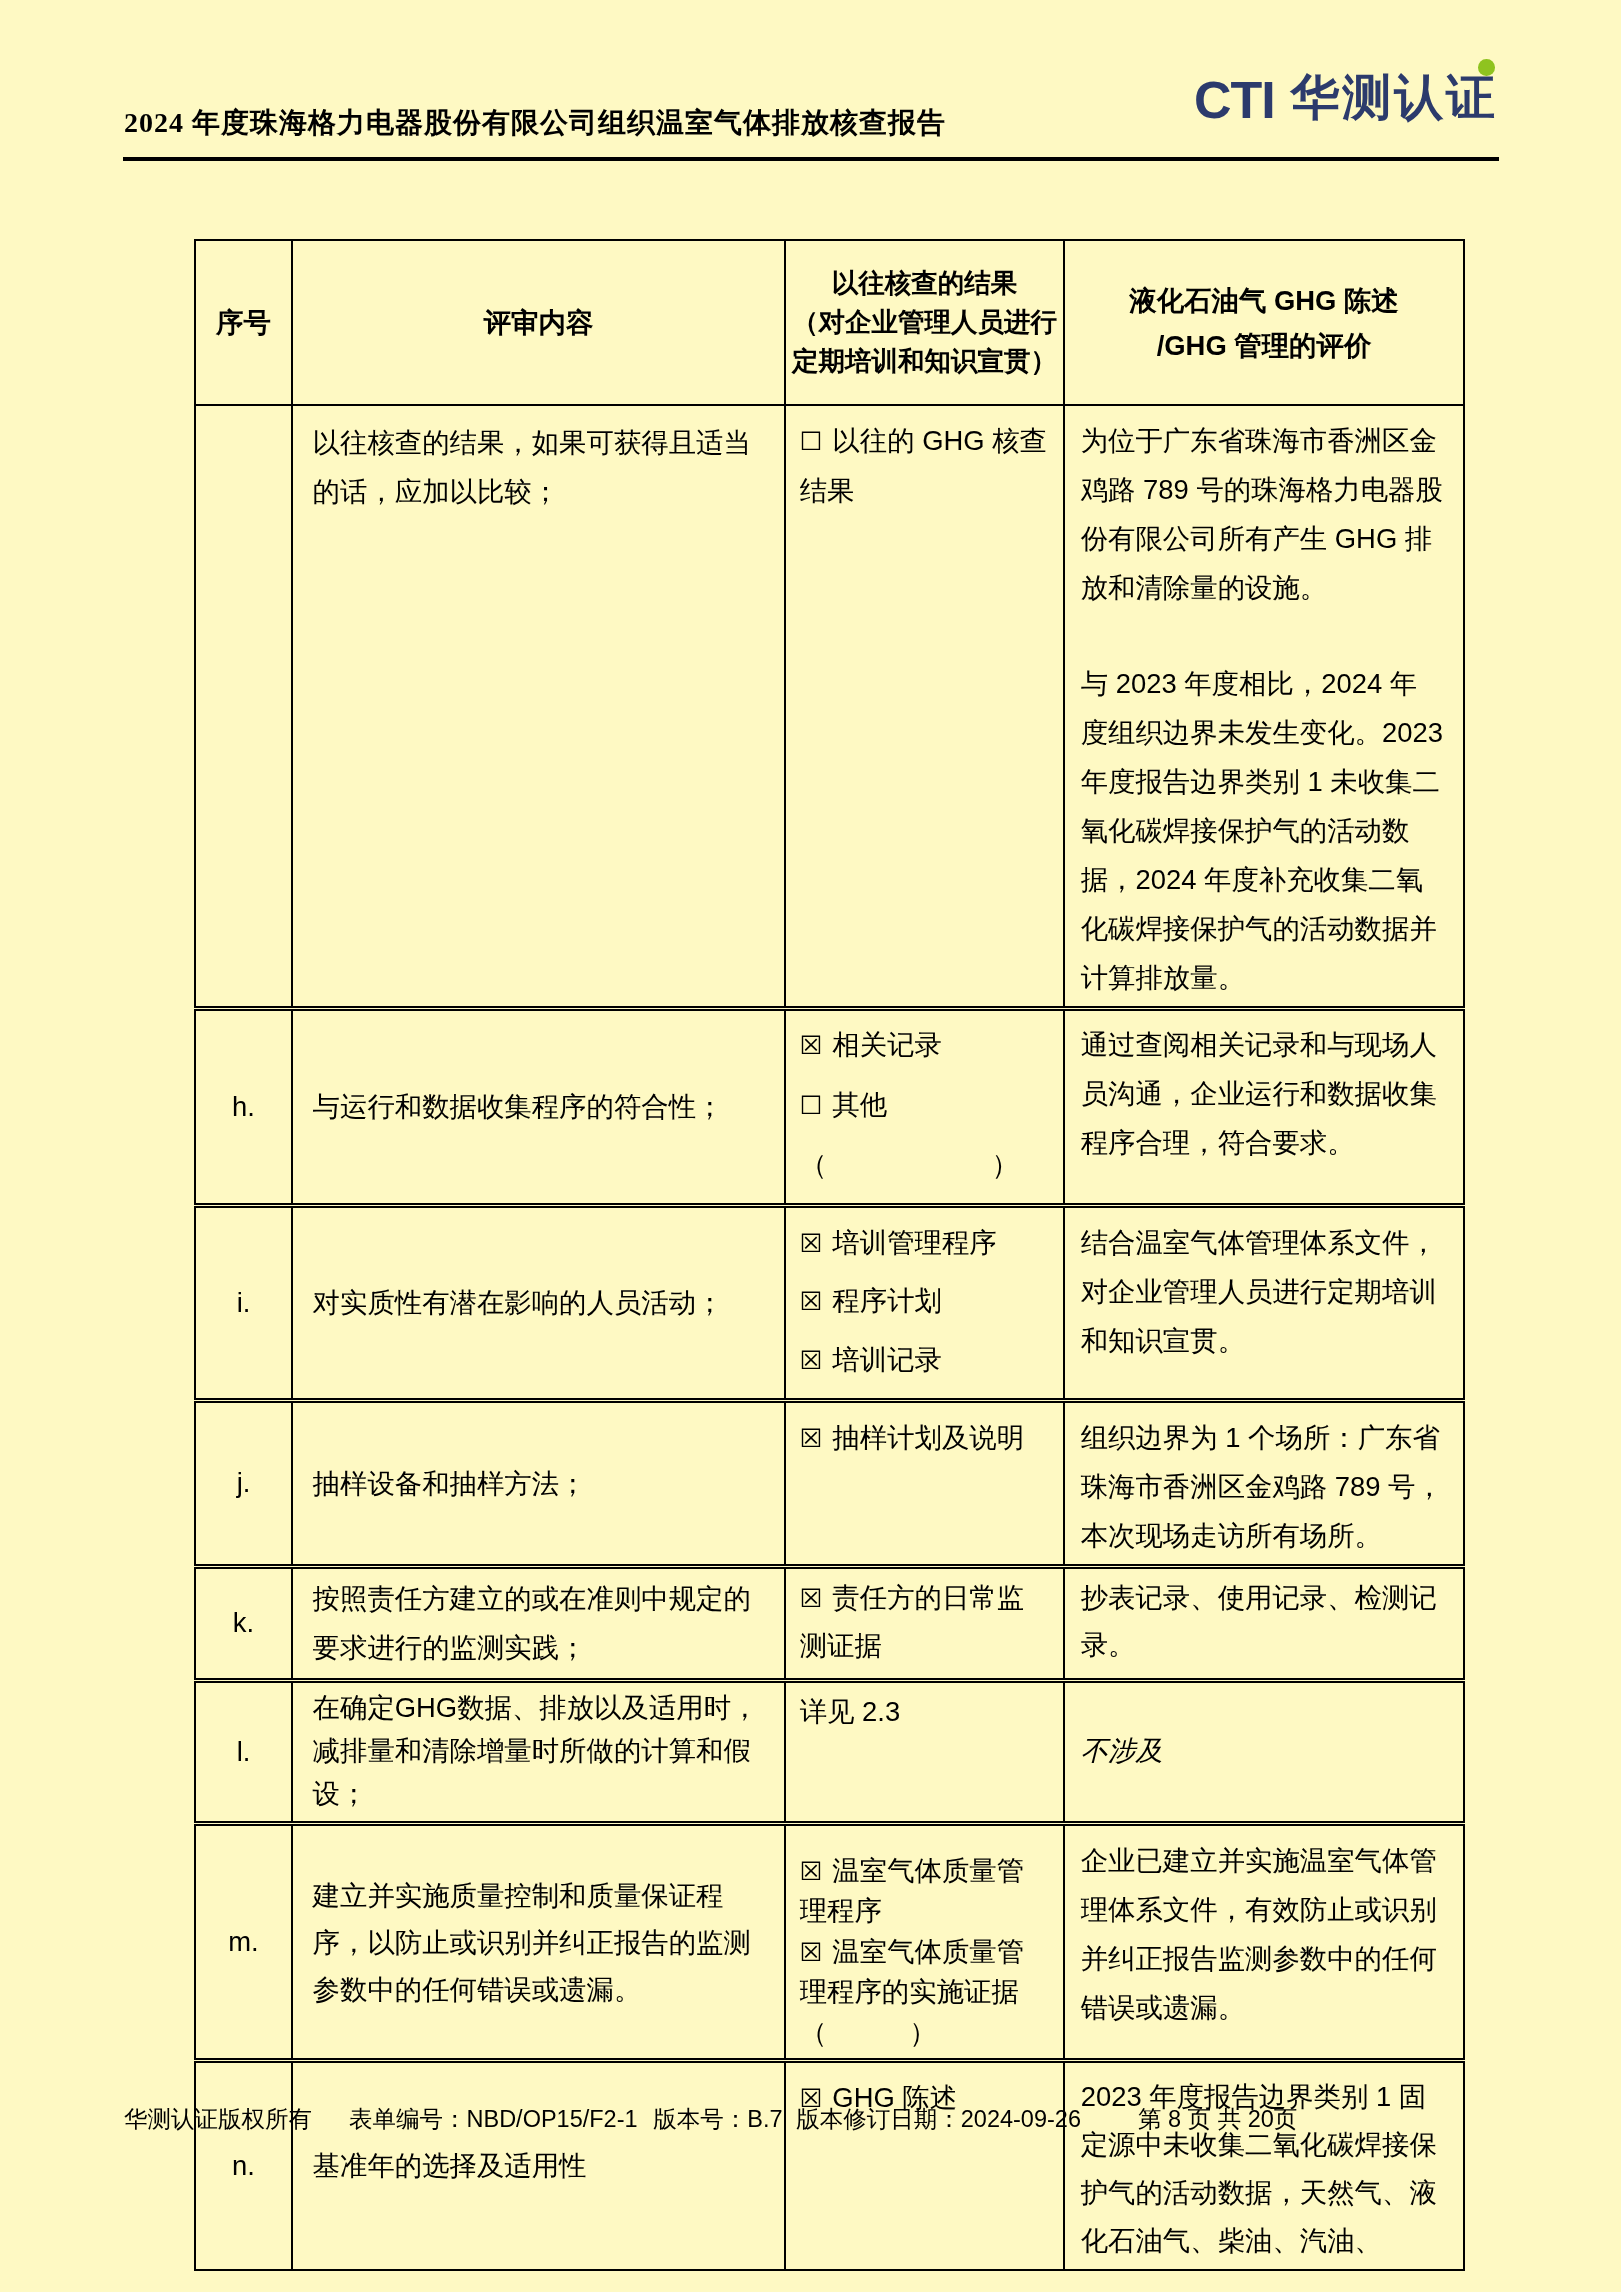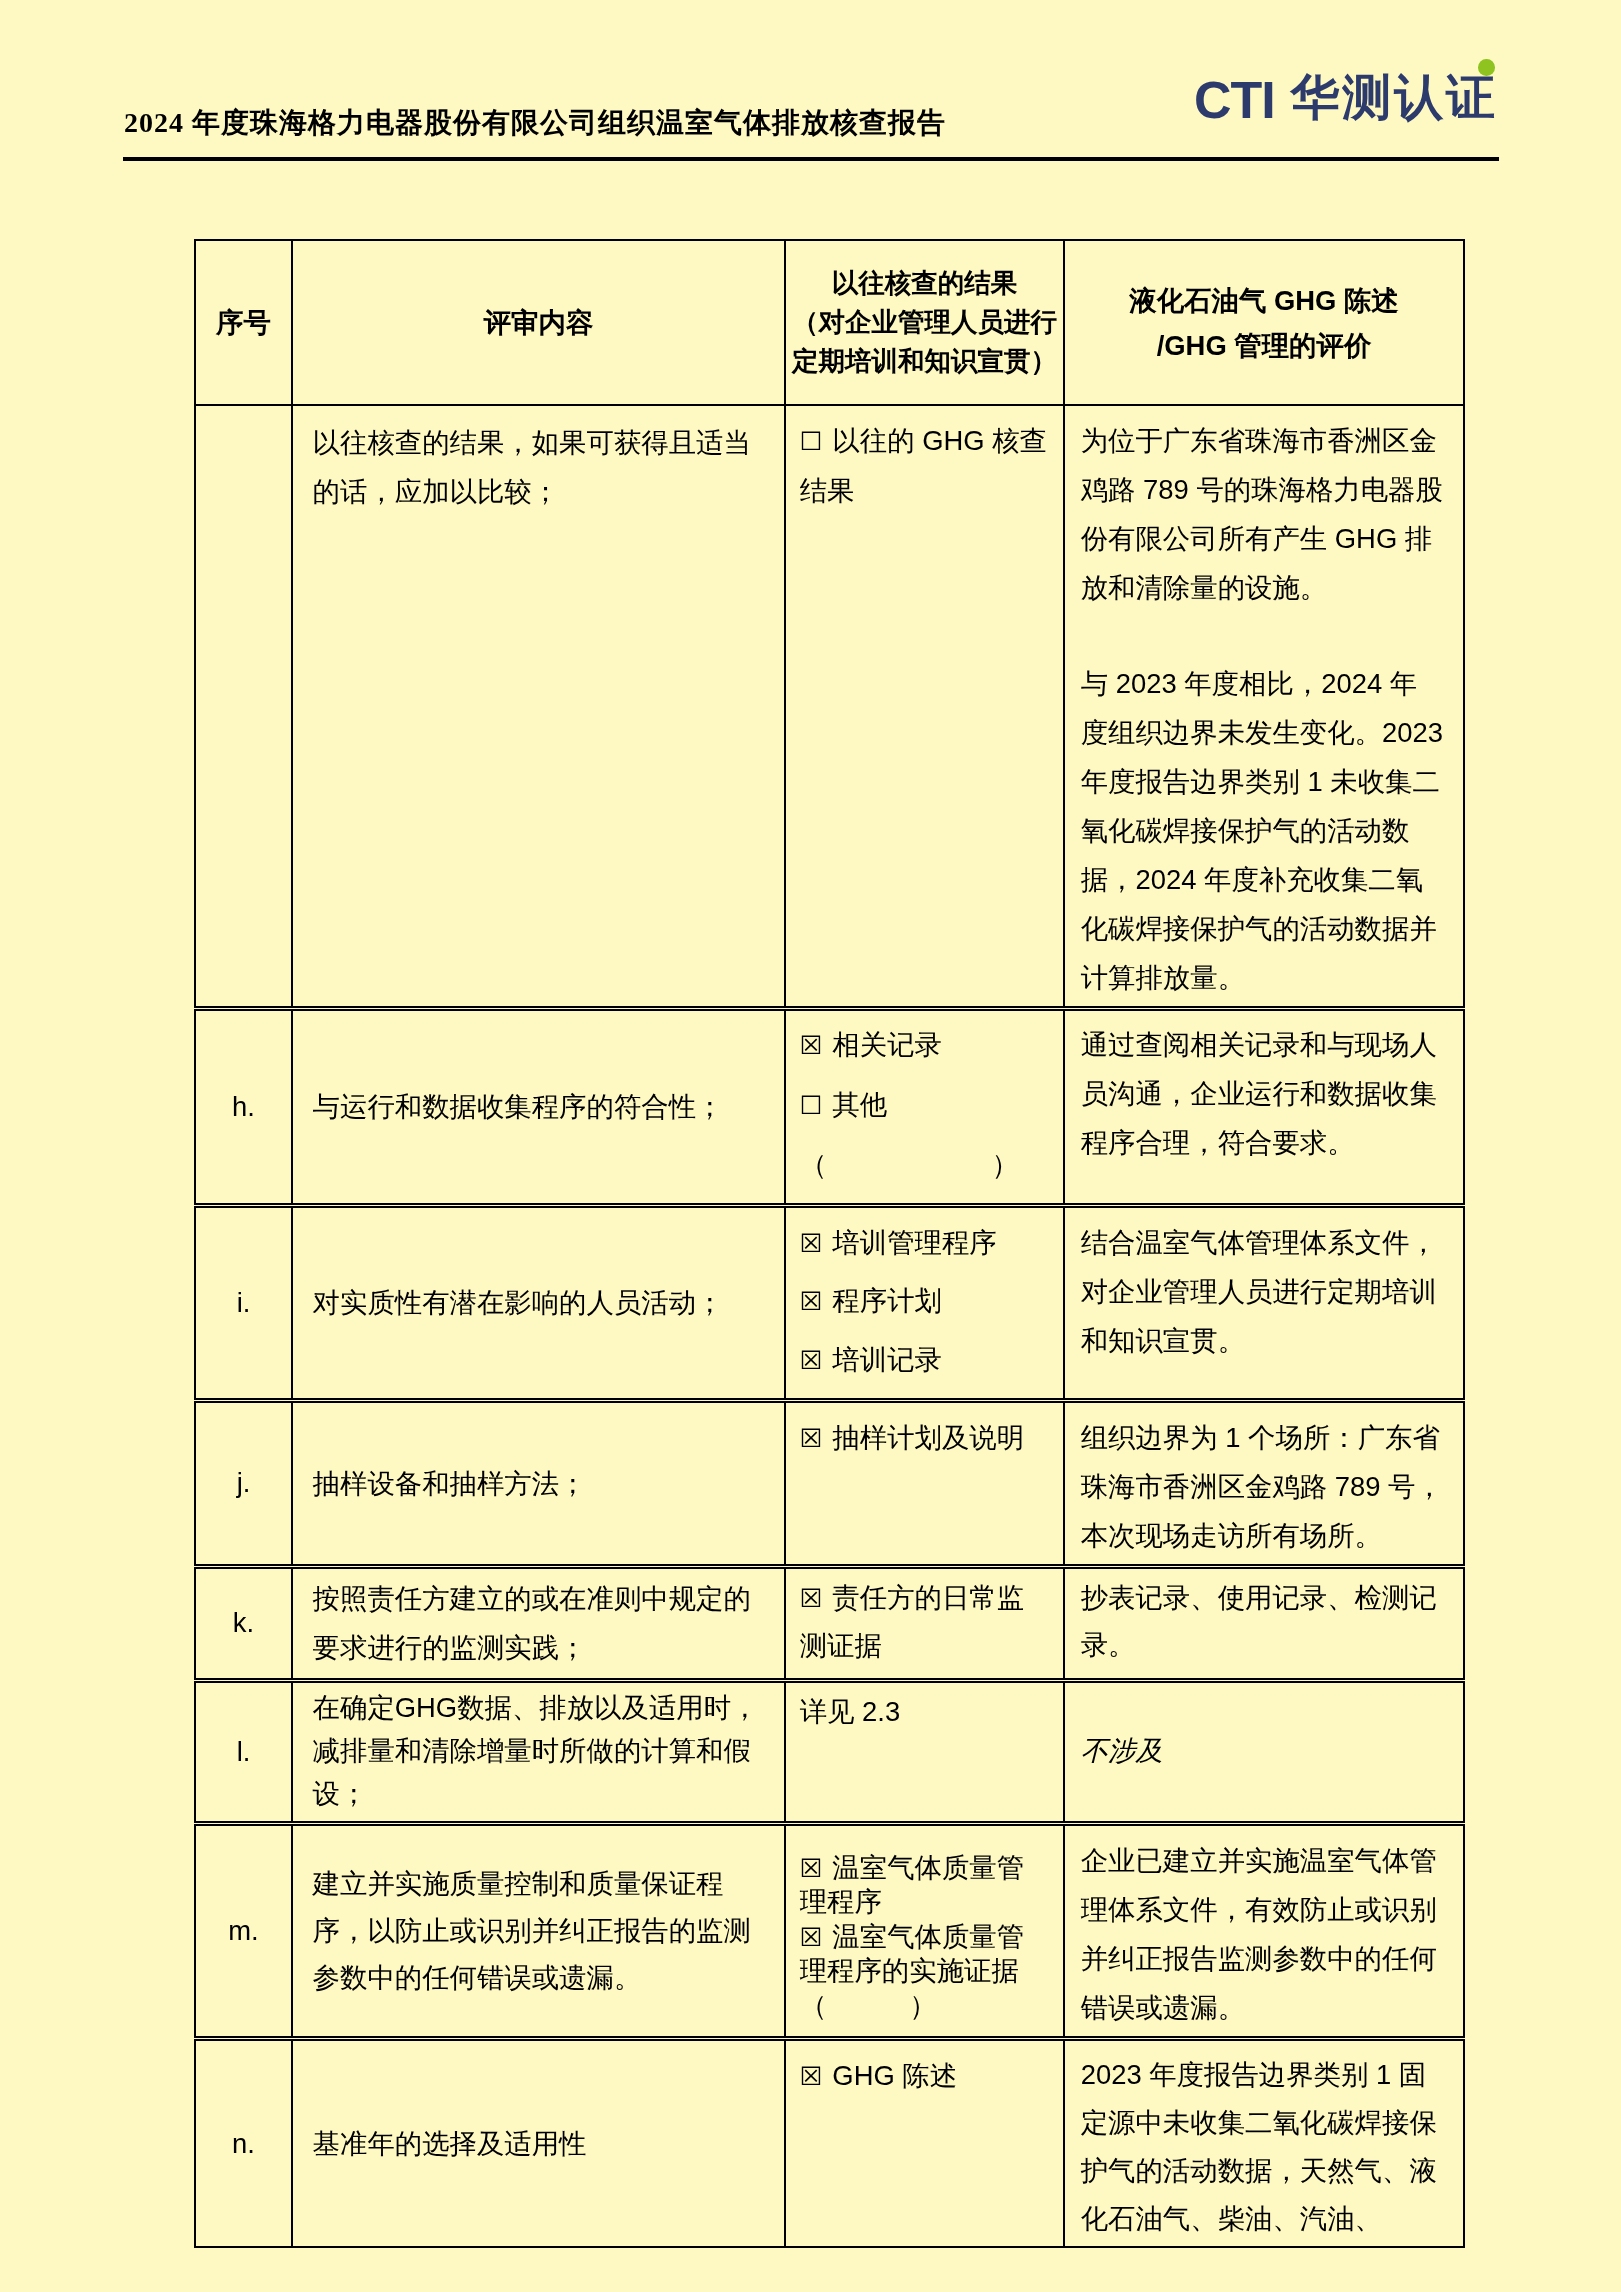--- a/index.html
+++ b/index.html
@@ -51,21 +51,21 @@
   
   tr.r-hd{height:165px;}
   tr.r-g{height:588px;}  tr.r-g td.content{vertical-align:top;padding-top:11.8px;}
   tr.r-h{height:149px;}  tr.r-h .ev-line{margin-bottom:9.8px;}
   tr.r-i{height:163px;}  tr.r-i .ev-line{margin-bottom:8.8px;}
   tr.r-j{height:147px;}
   tr.r-k{height:108px;}  tr.r-k td.evidence,tr.r-k td.finding{line-height:47px;padding-top:5.9px;}
   tr.r-l{height:120px;}  tr.r-l td.content{vertical-align:top;line-height:43px;padding-top:2.9px;}
                          tr.r-l td.evidence{padding-top:3.9px;}
                          tr.r-l td.finding{vertical-align:middle;padding-top:0;font-style:italic;}
-  tr.r-m{height:212px;}  tr.r-m td.evidence{line-height:34px;padding-top:25px;}
+  tr.r-m{height:212px;}  tr.r-m td.evidence{line-height:40px;padding-top:25px;}
                          tr.r-m .ev-line{margin-bottom:1px;}
                          tr.r-m td.content{line-height:47px;}
   tr.r-n{height:196px;}  tr.r-n td.finding{line-height:48px;}
   
   .doc-footer{position:absolute;left:124px;top:2103px;font-size:23.5px;white-space:nowrap;}
   .doc-footer span{display:inline-block;}
   .f-copy{margin-right:37px;}
   .f-form{margin-right:15.7px;}
   .f-ver{margin-right:13.7px;}
   .f-rev{margin-right:57px;}
@@ -196,15 +196,18 @@
         <td class="evidence">
           <div class="ev-line"><span class="cb">☒</span><span>GHG 陈述</span></div>
         </td>
         <td class="finding">
           <p class="para">2023 年度报告边界类别 1 固定源中未收集二氧化碳焊接保护气的活动数据，天然气、液化石油气、柴油、汽油、</p>
         </td>
       </tr>
     </tbody>
   </table>
 
+  <div class="doc-footer">
+    <span class="f-copy">华测认证版权所有</span><span class="f-form">表单编号：NBD/OP15/F2-1</span><span class="f-ver">版本号：B.7</span><span class="f-rev">版本修订日期：2024-09-26</span><span class="f-page">第 8 页 共 20页</span>
+  </div>
 
 </div>
 
 
 </body></html>

